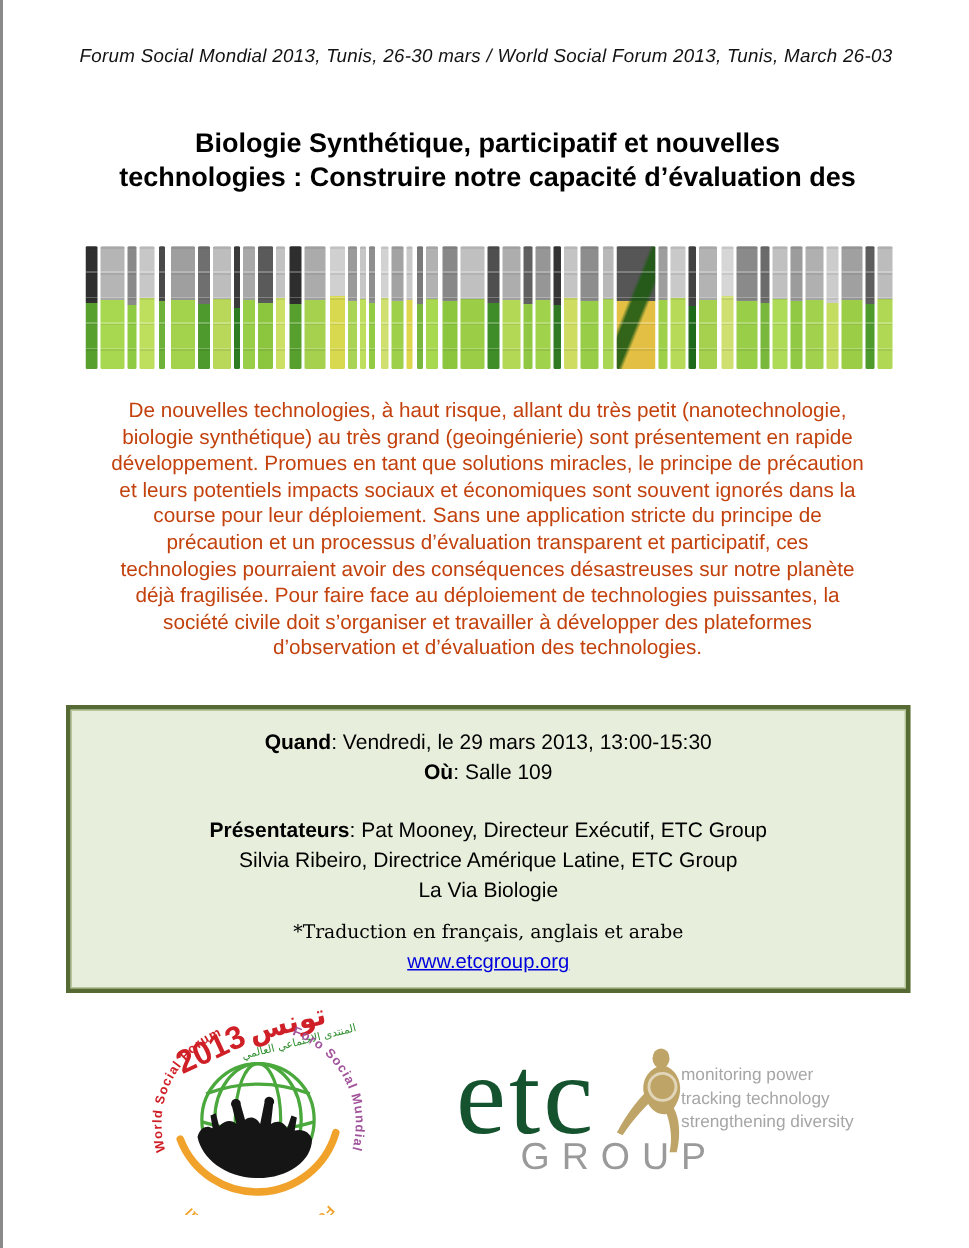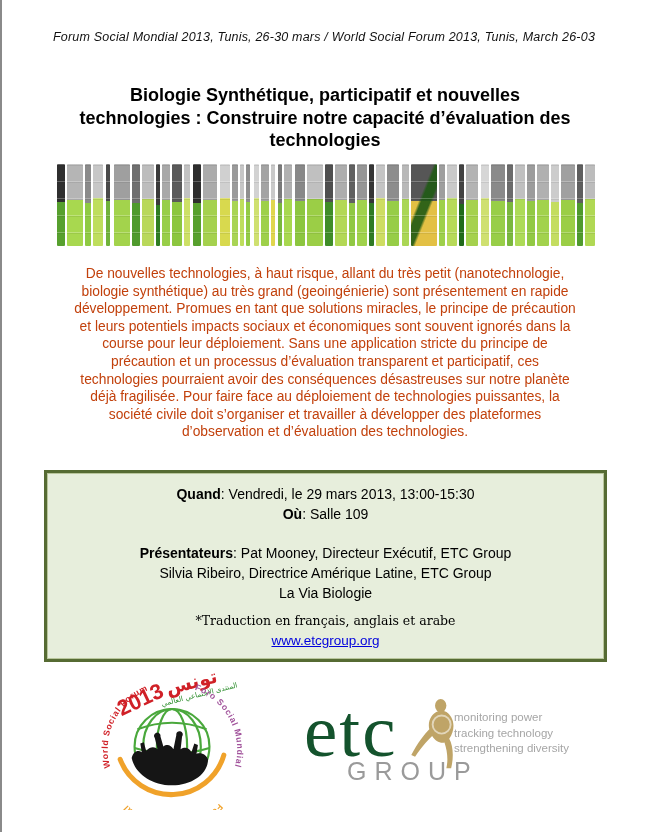--- a/index.html
+++ b/index.html
@@ -63,21 +63,20 @@
 </head>
 <body>
 
 <div class="page">
 
   <div class="doc-header">Forum Social Mondial 2013, Tunis, 26-30 mars / World Social Forum 2013, Tunis, March 26-03</div>
 
   <div class="doc-title">
     <div>Biologie Synthétique, participatif et nouvelles</div>
     <div>technologies : Construire notre capacité d’évaluation des</div>
-    <div>technologies</div>
   </div>
 
   <div class="banner">
       <div class="stripe" style="width: 8px; margin-right: 2px; background-image: linear-gradient(rgb(47, 47, 47) 0%, rgb(47, 47, 47) 46%, rgb(87, 160, 46) 46%, rgb(87, 160, 46) 100%);"></div>
       <div class="stripe" style="width: 16px; margin-right: 2px; background-image: linear-gradient(rgb(181, 181, 181) 0%, rgb(181, 181, 181) 44%, rgb(168, 216, 79) 44%, rgb(168, 216, 79) 100%);"></div>
       <div class="stripe" style="width: 6px; margin-right: 2px; background-image: linear-gradient(rgb(138, 138, 138) 0%, rgb(138, 138, 138) 48%, rgb(143, 202, 67) 48%, rgb(143, 202, 67) 100%);"></div>
       <div class="stripe" style="width: 10px; margin-right: 3px; background-image: linear-gradient(rgb(199, 199, 199) 0%, rgb(199, 199, 199) 42%, rgb(190, 222, 93) 42%, rgb(190, 222, 93) 100%);"></div>
       <div class="stripe" style="width: 4px; margin-right: 4px; background-image: linear-gradient(rgb(74, 74, 74) 0%, rgb(74, 74, 74) 45%, rgb(111, 178, 58) 45%, rgb(111, 178, 58) 100%);"></div>
       <div class="stripe" style="width: 16px; margin-right: 2px; background-image: linear-gradient(rgb(159, 159, 159) 0%, rgb(159, 159, 159) 44%, rgb(163, 211, 76) 44%, rgb(163, 211, 76) 100%);"></div>
       <div class="stripe" style="width: 8px; margin-right: 2px; background-image: linear-gradient(rgb(111, 111, 111) 0%, rgb(111, 111, 111) 47%, rgb(79, 154, 45) 47%, rgb(79, 154, 45) 100%);"></div>

